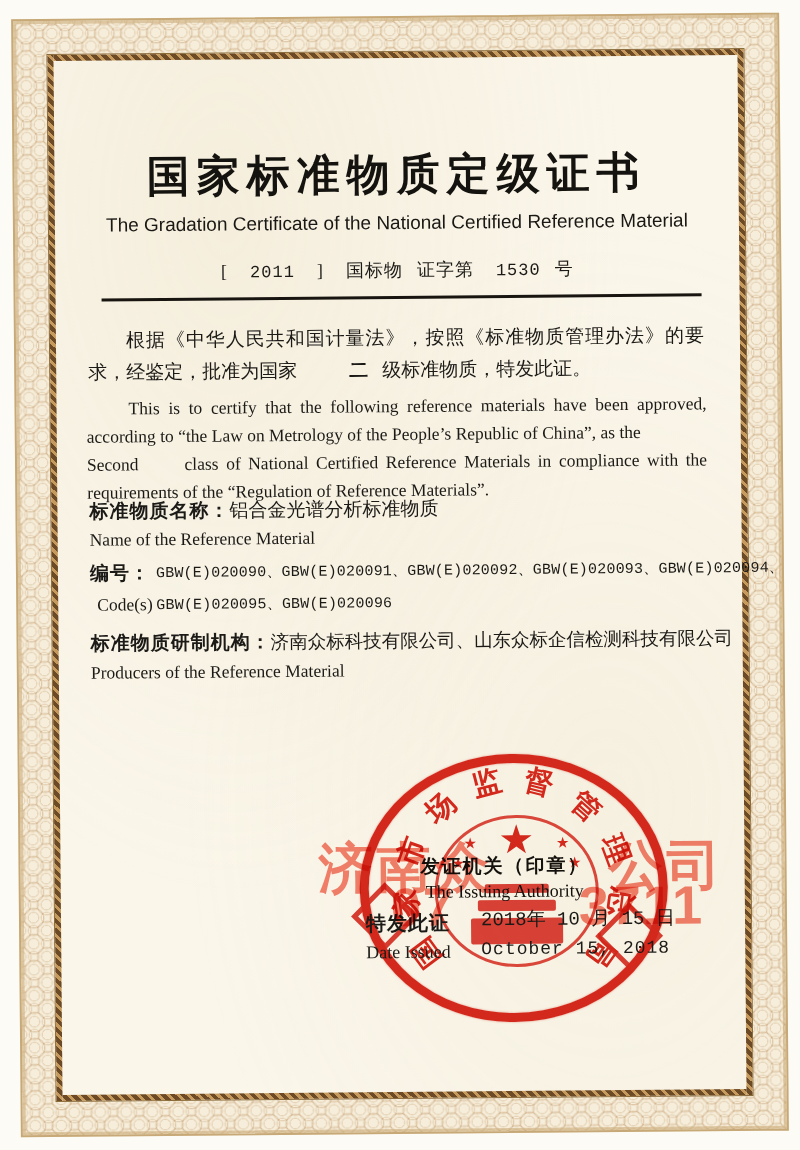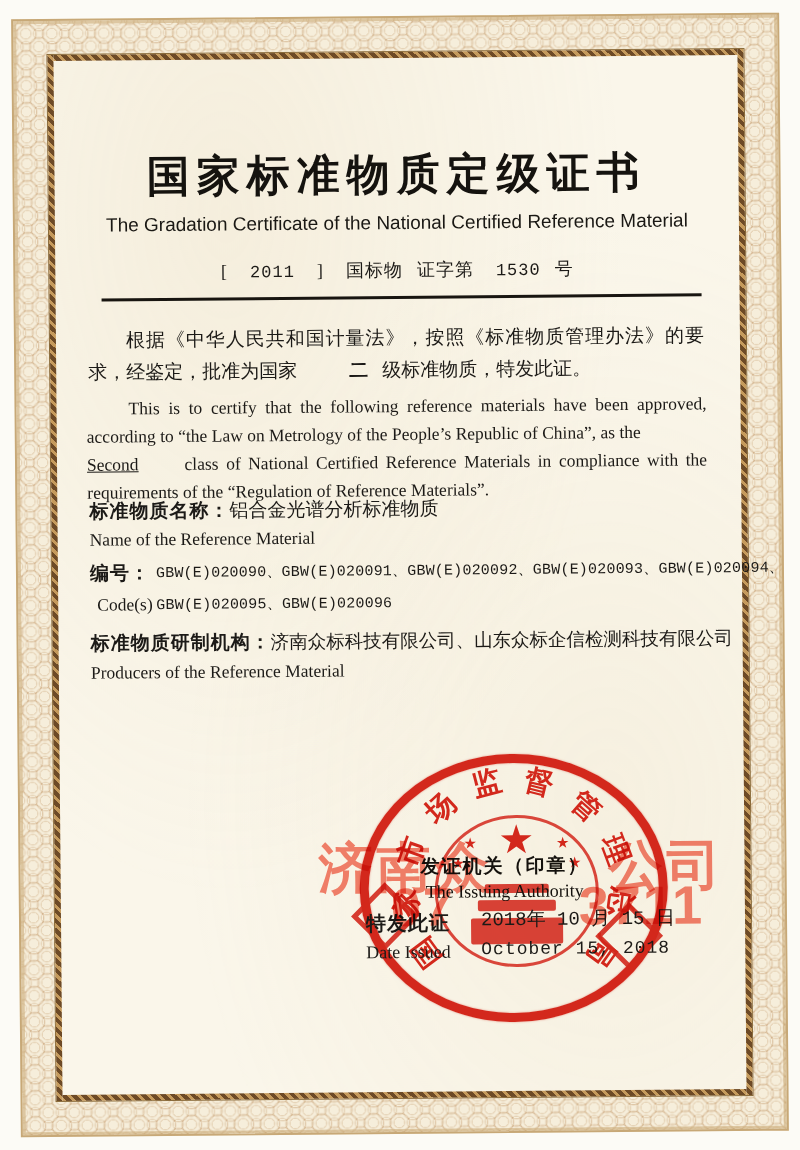--- a/index.html
+++ b/index.html
@@ -44,21 +44,21 @@
   .certline{top:200px;font-size:18px;letter-spacing:1px;}
   .certline .gap{display:inline-block;width:22px;}
   .certline .gap-s{display:inline-block;width:14px;}
   .certline .num{font-family:"Liberation Mono",monospace;font-size:17px;}
   .rule{top:238px;left:46px;width:600px;height:3px;background:#181510;}
 
   .para-zh{top:264px;left:32px;width:616px;font-size:19px;line-height:1.7;text-align:justify;text-indent:2em;}
   .grade-zh{display:inline-block;margin:0 14px;font-weight:600;}
   .para-en{top:334px;left:30px;width:620px;font-size:17.5px;line-height:1.6;text-align:justify;}
   .para-en .lead{text-indent:2.4em;margin:0 0 0 0;}
-  .grade-en{display:inline-block;margin-right:46px;text-decoration:underline;}
+  .grade-en{display:inline-block;margin-right:46px;}
 
   .fieldline{font-size:19px;white-space:nowrap;}
   .fieldlabel{font-family:"Liberation Sans",sans-serif;font-weight:700;letter-spacing:1px;}
   .en-sub{font-size:17.5px;}
 
   .name-row{top:438px;left:32px;}
   .name-en{top:469px;left:32px;}
   .codes-label{top:500px;left:32px;}
   .codes-l1{top:503px;left:98px;font-size:15px;white-space:nowrap;letter-spacing:0.2px;}
   .codes-en{top:534px;left:39px;}

